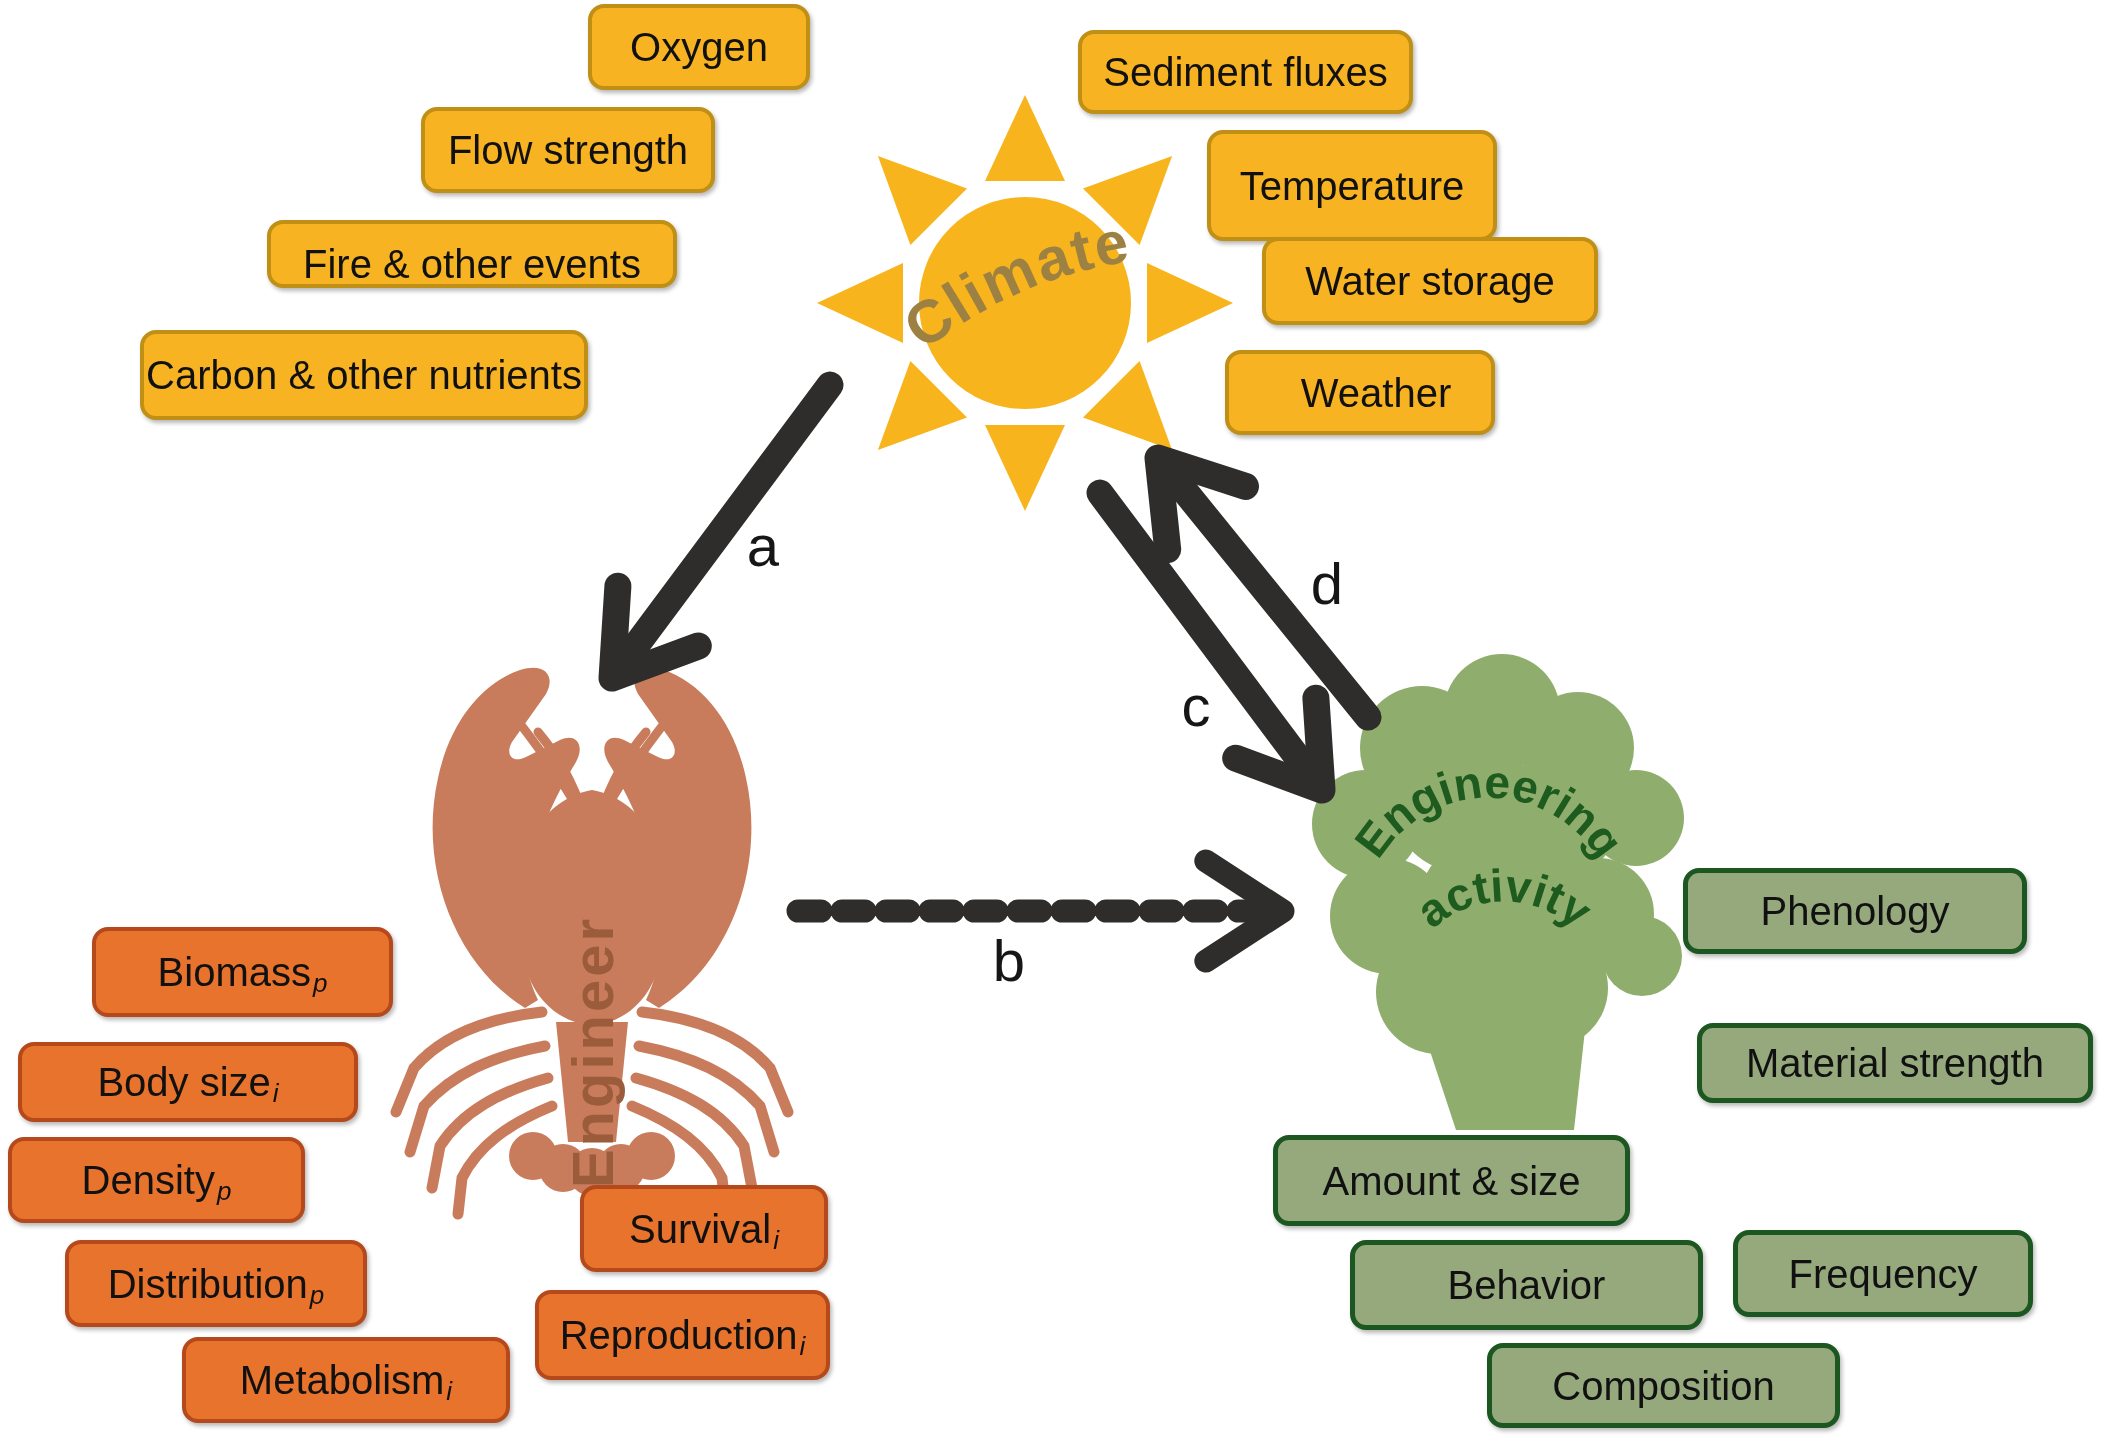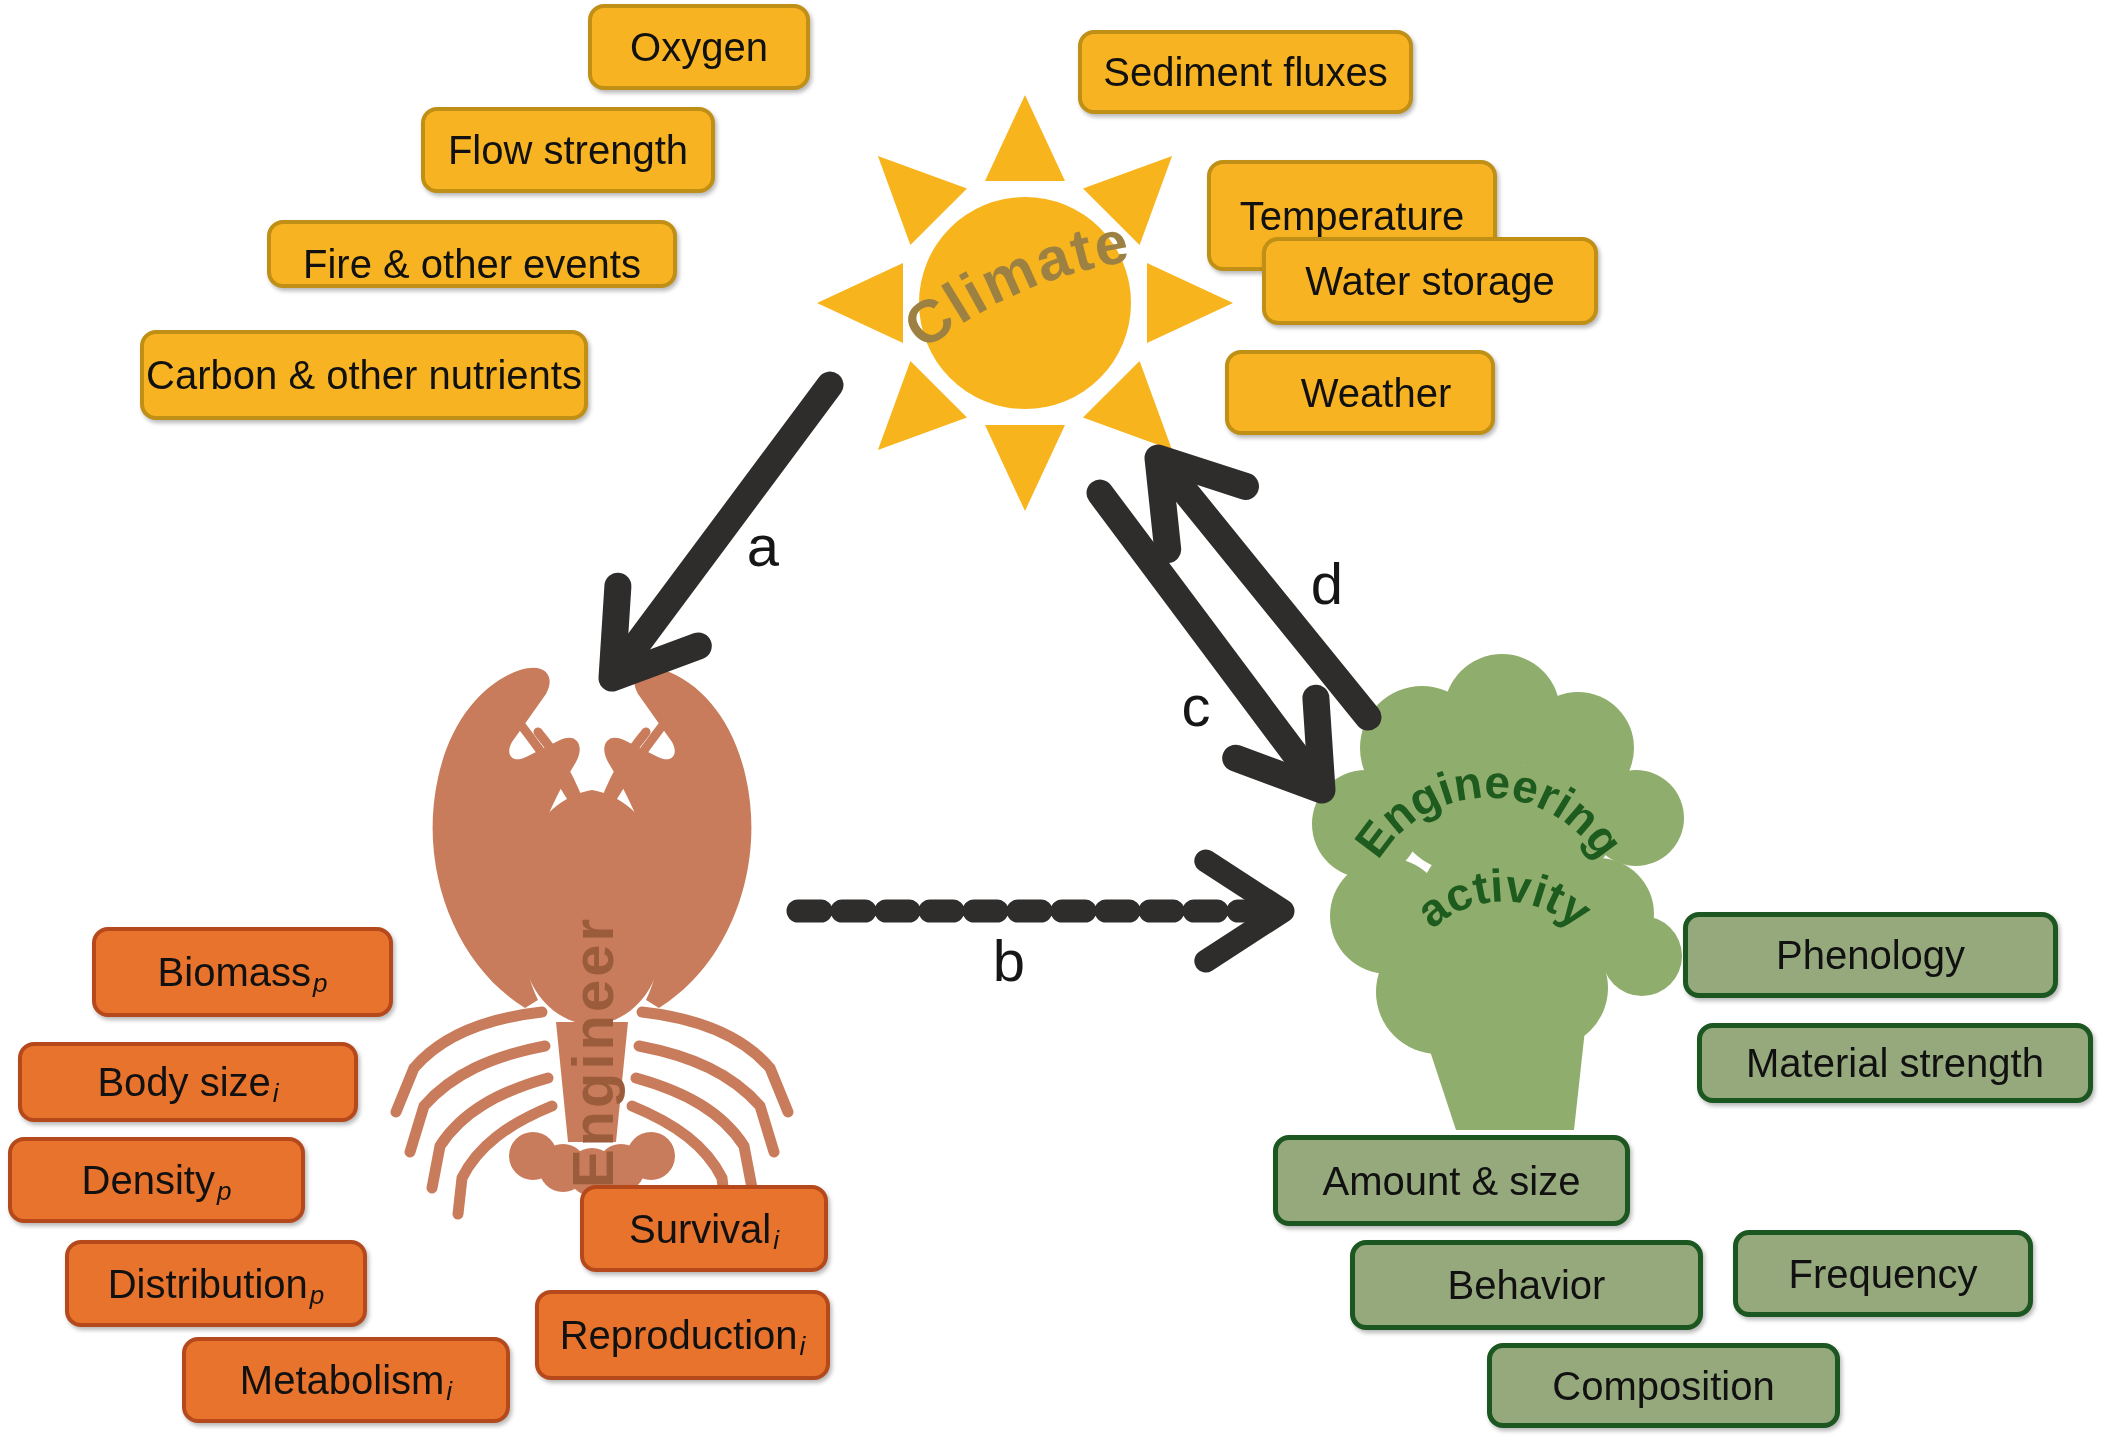--- a/index.html
+++ b/index.html
@@ -139,21 +139,21 @@
       </div>
       <div class="box ybox" style="left: 267px; top: 220px; width: 410px; height: 68px; align-items: flex-end;">
         <span>Fire &amp; other events</span>
       </div>
       <div class="box ybox" style="left: 140px; top: 330px; width: 448px; height: 90px;">
         <span>Carbon &amp; other nutrients</span>
       </div>
       <div class="box ybox" style="left: 1078px; top: 30px; width: 335px; height: 84px;">
         <span>Sediment fluxes</span>
       </div>
-      <div class="box ybox" style="left: 1207px; top: 130px; width: 290px; height: 111px; margin-top: 30px;">
+      <div class="box ybox" style="left: 1207px; top: 130px; width: 290px; height: 111px;">
         <span>Temperature</span>
       </div>
       <div class="box ybox" style="left: 1262px; top: 237px; width: 336px; height: 88px;">
         <span>Water storage</span>
       </div>
       <div class="box ybox" style="left: 1225px; top: 350px; width: 270px; height: 85px; padding-left: 32px;">
         <span>Weather</span>
       </div>
       <div class="box obox" style="left: 92px; top: 927px; width: 301px; height: 90px;">
         <span>Biomass</span>
@@ -185,21 +185,21 @@
       </div>
       <div class="box gbox" style="left: 1273px; top: 1135px; width: 357px; height: 91px;">
         <span>Amount &amp; size</span>
       </div>
       <div class="box gbox" style="left: 1350px; top: 1240px; width: 353px; height: 90px;">
         <span>Behavior</span>
       </div>
       <div class="box gbox" style="left: 1487px; top: 1343px; width: 353px; height: 85px;">
         <span>Composition</span>
       </div>
-      <div class="box gbox" style="left: 1683px; top: 912px; width: 375px; height: 86px;">
+      <div class="box gbox" style="left: 1683px; top: 868px; width: 344px; height: 86px;">
         <span>Phenology</span>
       </div>
       <div class="box gbox" style="left: 1697px; top: 1023px; width: 396px; height: 80px;">
         <span>Material strength</span>
       </div>
       <div class="box gbox" style="left: 1733px; top: 1230px; width: 300px; height: 87px;">
         <span>Frequency</span>
       </div>
     </div>
   <div id="labels">

